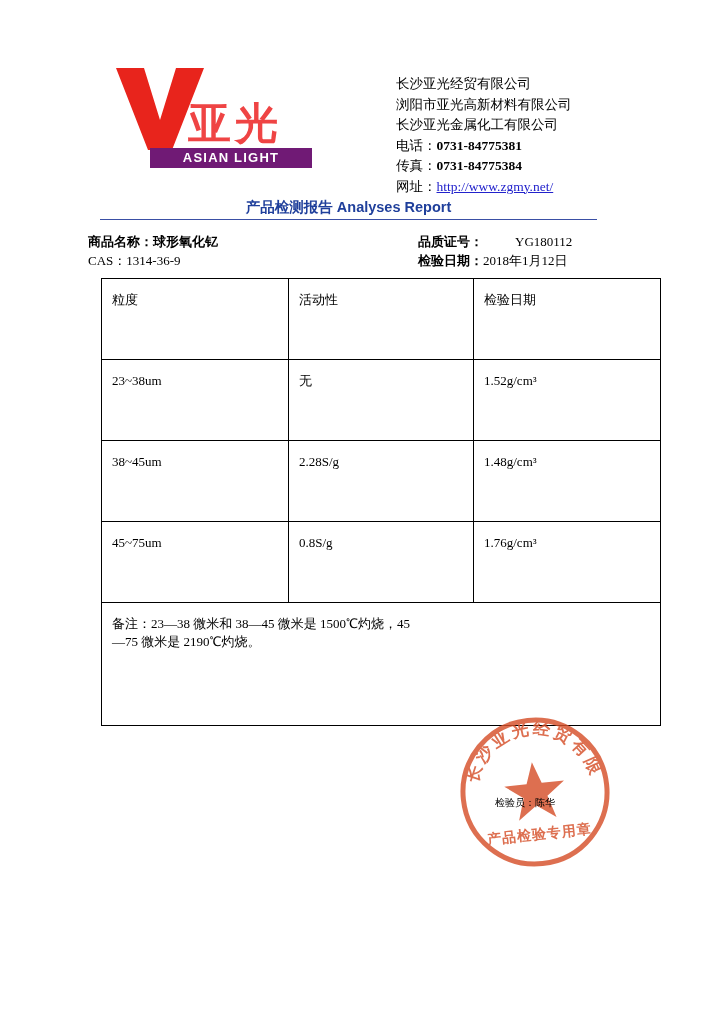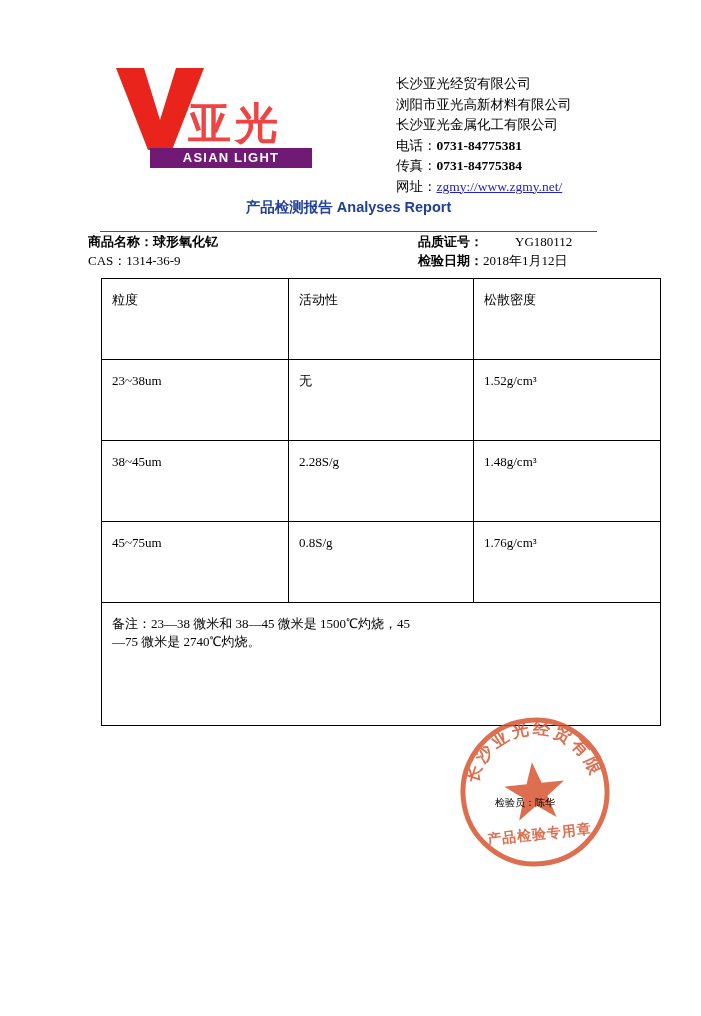--- a/index.html
+++ b/index.html
@@ -93,21 +93,21 @@
   }
 
   
   .title-wrap {
     position: absolute;
     left: 100px;
     top: 198px;
     width: 497px;
     text-align: center;
     border-bottom: 1.3px solid #3a4fa5;
-    padding-bottom: 14px;
+    padding-bottom: 2px;
   }
   .title-cn {
     font-family: "DejaVu Sans", sans-serif;
     font-size: 14.5px;
     font-weight: bold;
     color: #1f3f9b;
   }
   .title-en {
     font-family: "Liberation Sans", sans-serif;
     font-size: 14.5px;
@@ -211,21 +211,21 @@
       <div class="logo-cn">亚光</div>
       <div class="logo-band">ASIAN LIGHT</div>
     </div>
 
     <div class="company-info">
       <span class="line">长沙亚光经贸有限公司</span>
       <span class="line">浏阳市亚光高新材料有限公司</span>
       <span class="line">长沙亚光金属化工有限公司</span>
       <span class="line"><span>电话：</span><span class="bold">0731-84775381</span></span>
       <span class="line"><span>传真：</span><span class="bold">0731-84775384</span></span>
-      <span class="line"><span>网址：</span><a href="#">zgmy://www.zgmy.net/</a></span>
+      <span class="line"><span>网址：</span><a href="#">http://www.zgmy.net/</a></span>
     </div>
   </div>
 
   <div class="title-wrap">
     <span class="title-cn">产品检测报告</span><span class="title-en">&nbsp;</span><span class="title-en">Analyses Report</span>
   </div>
 
   <div class="meta">
     <div class="meta-row">
       <div class="meta-left"><span class="meta-label">商品名称：</span><span class="meta-value">球形氧化钇</span></div>
@@ -235,41 +235,41 @@
       <div class="meta-left"><span>CAS：</span><span>1314-36-9</span></div>
       <div class="meta-right"><span class="meta-label">检验日期：</span><span>2018年1月12日</span></div>
     </div>
   </div>
 
   <table class="tbl">
     <tbody>
       <tr class="row-head">
         <td class="c1">粒度</td>
         <td class="c2">活动性</td>
-        <td class="c3">松散密度</td>
+        <td class="c3">检验日期</td>
       </tr>
       <tr class="row-data">
         <td class="c1">23~38um</td>
         <td class="c2">无</td>
         <td class="c3">1.52g/cm³</td>
       </tr>
       <tr class="row-data">
         <td class="c1">38~45um</td>
         <td class="c2">2.28S/g</td>
         <td class="c3">1.48g/cm³</td>
       </tr>
       <tr class="row-data">
         <td class="c1">45~75um</td>
         <td class="c2">0.8S/g</td>
         <td class="c3">1.76g/cm³</td>
       </tr>
       <tr>
         <td class="note-cell" colspan="3">
           <div>备注：23—38 微米和 38—45 微米是 1500℃灼烧，45</div>
-          <div>—75 微米是 2740℃灼烧。</div>
+          <div>—75 微米是 2190℃灼烧。</div>
         </td>
       </tr>
     </tbody>
   </table>
 
   <div class="stamp">
     <svg width="160" height="160" viewBox="0 0 160 160" xmlns="http://www.w3.org/2000/svg">
       <g opacity="0.82" transform="rotate(-6 80 80)">
         <circle cx="80" cy="80" r="72" fill="none" stroke="#d6502a" stroke-width="5"></circle>
         <path id="arcTop" d="M 22,80 A 58,58 0 0 1 138,80" fill="none" stroke="none"></path>

